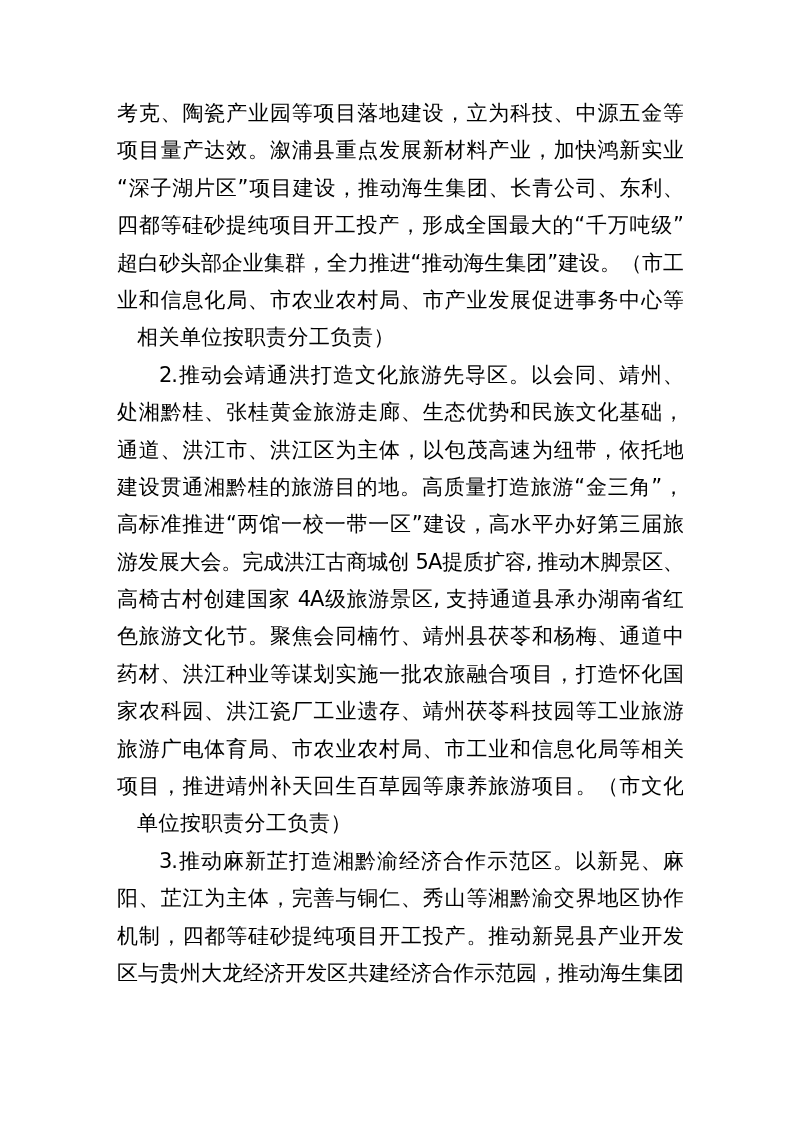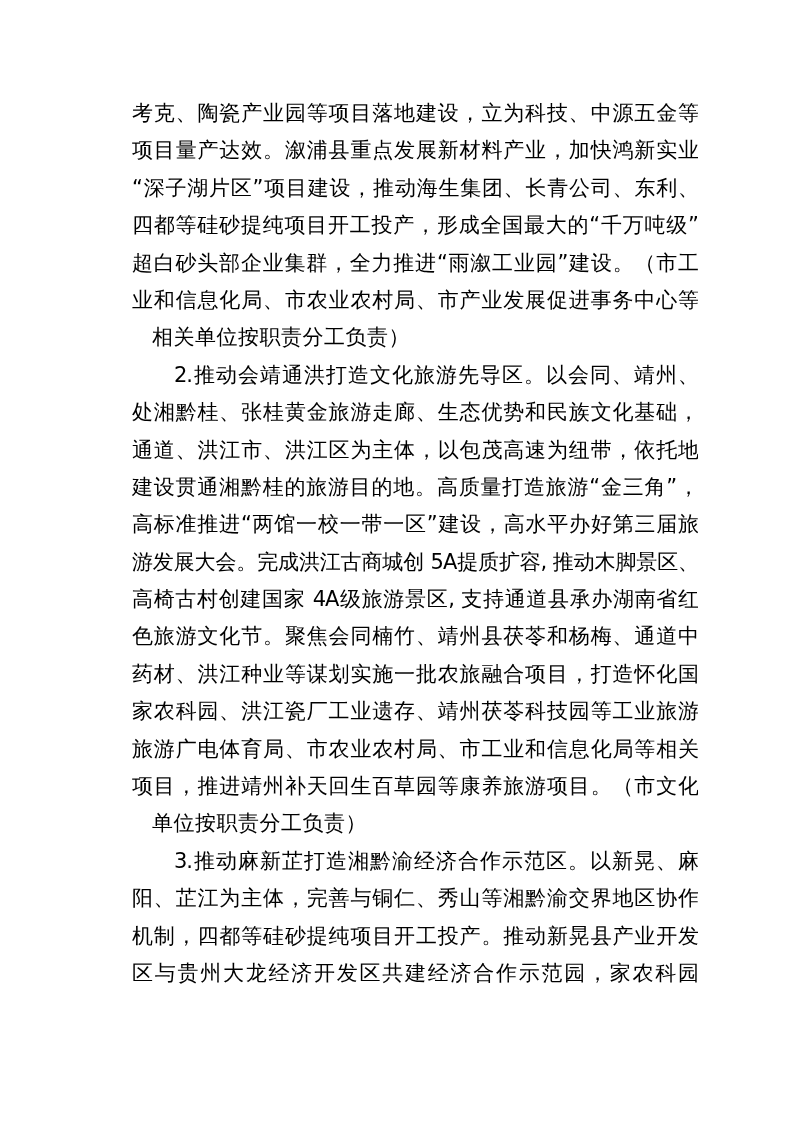--- a/index.html
+++ b/index.html
@@ -11,21 +11,21 @@
     position: relative;
     width: 793px;
     height: 1122px;
     background: #ffffff;
     overflow: hidden;
     font-family: "DejaVu Sans", sans-serif;
     color: #000000;
   }
   .content {
     position: absolute;
-    left: 132px;
+    left: 117px;
     top: 95px;
     width: 566px;
   }
   .para {
     margin: 0;
     padding: 0;
   }
   .ln {
     font-size: 21px;
     line-height: 37.4px;
@@ -56,21 +56,21 @@
 <body>
 
 <div class="page">
   <div class="content">
 
     <div class="para">
       <div class="ln fill">考克、陶瓷产业园等项目落地建设，立为科技、中源五金等</div>
       <div class="ln fill">项目量产达效。溆浦县重点发展新材料产业，加快鸿新实业</div>
       <div class="ln fill">“深子湖片区”项目建设，推动海生集团、长青公司、东利、</div>
       <div class="ln fill">四都等硅砂提纯项目开工投产，形成全国最大的“千万吨级”</div>
-      <div class="ln fill">超白砂头部企业集群，全力推进“雨溆工业园”建设。（市工</div>
+      <div class="ln fill">超白砂头部企业集群，全力推进“推动海生集团”建设。（市工</div>
       <div class="ln fill">业和信息化局、市农业农村局、市产业发展促进事务中心等</div>
       <div class="ln last">相关单位按职责分工负责）</div>
     </div>
 
     <div class="para">
       <div class="ln fill indent">2.推动会靖通洪打造文化旅游先导区。以会同、靖州、</div>
       <div class="ln fill">处湘黔桂、张桂黄金旅游走廊、生态优势和民族文化基础，</div>
       <div class="ln fill">通道、洪江市、洪江区为主体，以包茂高速为纽带，依托地</div>
       <div class="ln fill">建设贯通湘黔桂的旅游目的地。高质量打造旅游“金三角”，</div>
       <div class="ln fill">高标准推进“两馆一校一带一区”建设，高水平办好第三届旅</div>
@@ -81,17 +81,17 @@
       <div class="ln fill">家农科园、洪江瓷厂工业遗存、靖州茯苓科技园等工业旅游</div>
       <div class="ln fill">旅游广电体育局、市农业农村局、市工业和信息化局等相关</div>
       <div class="ln fill">项目，推进靖州补天回生百草园等康养旅游项目。（市文化</div>
       <div class="ln last">单位按职责分工负责）</div>
     </div>
 
     <div class="para">
       <div class="ln fill indent">3.推动麻新芷打造湘黔渝经济合作示范区。以新晃、麻</div>
       <div class="ln fill">阳、芷江为主体，完善与铜仁、秀山等湘黔渝交界地区协作</div>
       <div class="ln fill">机制，四都等硅砂提纯项目开工投产。推动新晃县产业开发</div>
-      <div class="ln fill">区与贵州大龙经济开发区共建经济合作示范园，家农科园</div>
+      <div class="ln fill">区与贵州大龙经济开发区共建经济合作示范园，推动海生集团</div>
     </div>
 
   </div>
 </div>
 
 </body></html>

